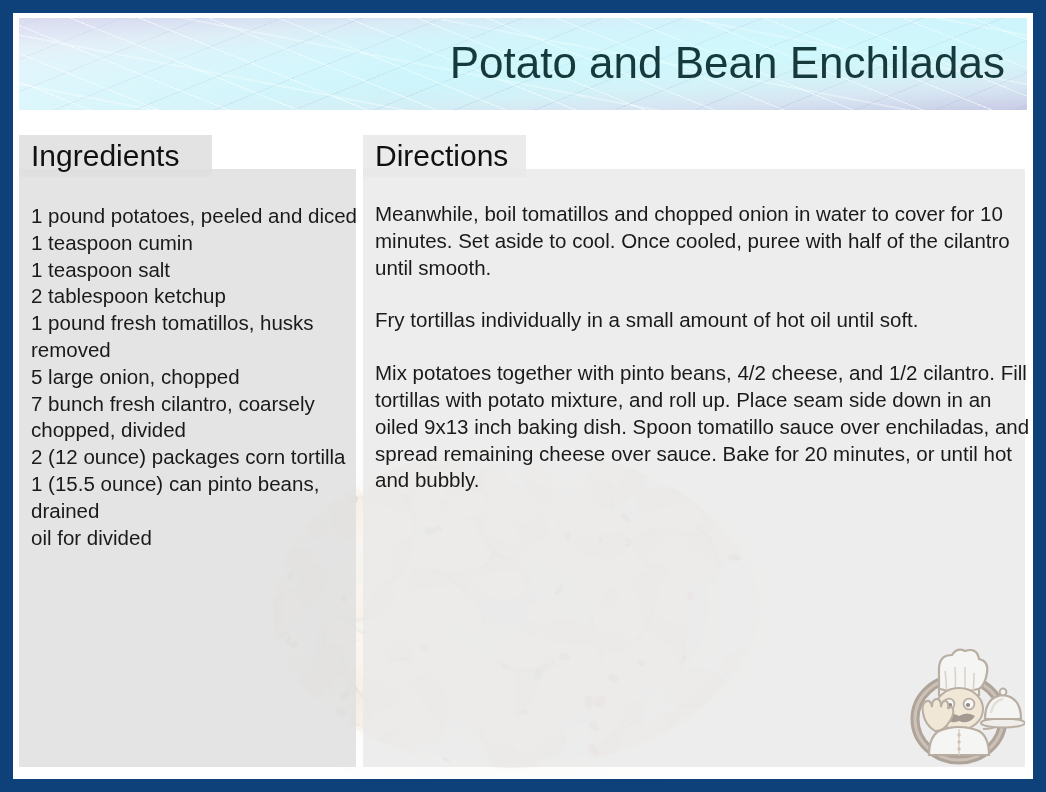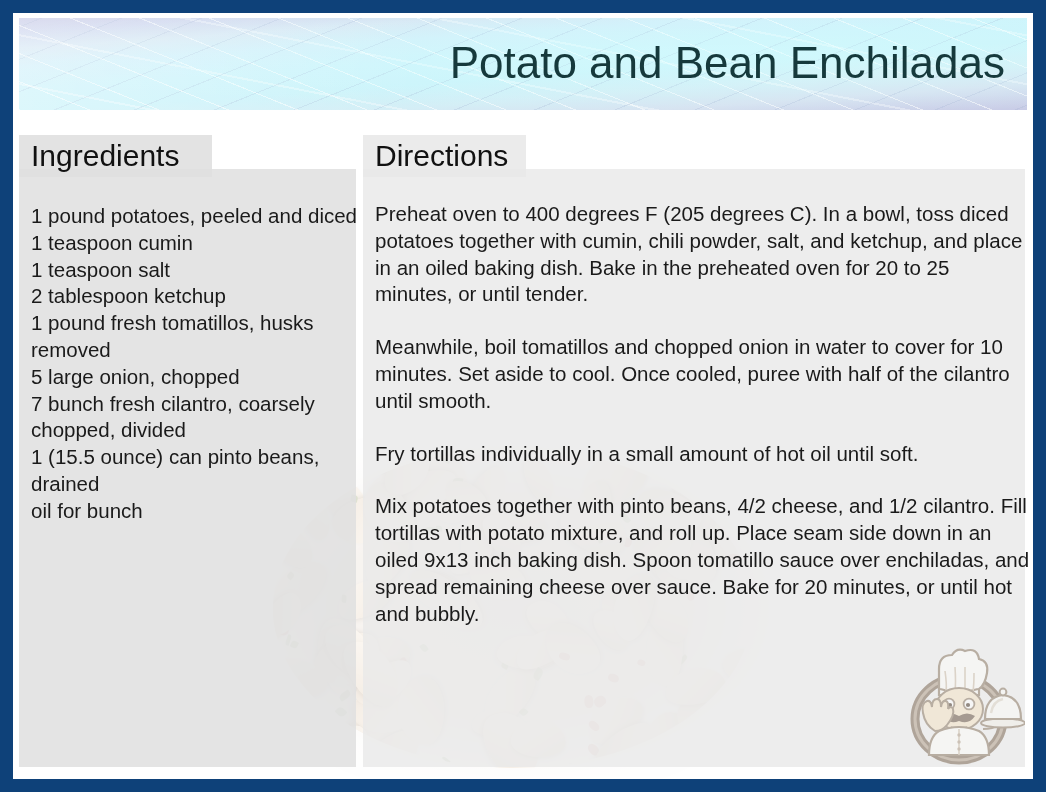--- a/index.html
+++ b/index.html
@@ -385,30 +385,30 @@
       <span class="tab-label">Ingredients</span>
     </div>
     <div class="panel-body" id="ingredients-body">
       <div class="ing-line">1 pound potatoes, peeled and diced</div>
       <div class="ing-line">1 teaspoon cumin</div>
       <div class="ing-line">1 teaspoon salt</div>
       <div class="ing-line">2 tablespoon ketchup</div>
       <div class="ing-line">1 pound fresh tomatillos, husks removed</div>
       <div class="ing-line">5 large onion, chopped</div>
       <div class="ing-line">7 bunch fresh cilantro, coarsely chopped, divided</div>
+      <div class="ing-line">2 (12 ounce) packages corn tortilla</div>
       <div class="ing-line">1 (15.5 ounce) can pinto beans, drained</div>
-      <div class="ing-line">oil for bunch</div>
+      <div class="ing-line">oil for divided</div>
     </div>
 
     <div class="panel" id="directions-panel"></div>
     <div class="panel-tab" id="directions-tab">
       <span class="tab-label">Directions</span>
     </div>
     <div class="panel-body" id="directions-body">
-      <p class="dir-para">Preheat oven to 400 degrees F (205 degrees C). In a bowl, toss diced potatoes together with cumin, chili powder, salt, and ketchup, and place in an oiled baking dish. Bake in the preheated oven for 20 to 25 minutes, or until tender.</p>
       <p class="dir-para">Meanwhile, boil tomatillos and chopped onion in water to cover for 10 minutes. Set aside to cool. Once cooled, puree with half of the cilantro until smooth.</p>
       <p class="dir-para">Fry tortillas individually in a small amount of hot oil until soft.</p>
       <p class="dir-para">Mix potatoes together with pinto beans, 4/2 cheese, and 1/2 cilantro. Fill tortillas with potato mixture, and roll up. Place seam side down in an oiled 9x13 inch baking dish. Spoon tomatillo sauce over enchiladas, and spread remaining cheese over sauce. Bake for 20 minutes, or until hot and bubbly.</p>
     </div>
 
     <svg id="chef-logo" viewBox="0 0 126 124">
       <ellipse cx="60" cy="74" rx="44" ry="41" fill="none" stroke="#7e6a56" stroke-width="9"></ellipse>
       <ellipse cx="60" cy="74" rx="44" ry="41" fill="none" stroke="#b2a08c" stroke-width="3"></ellipse>
       <path d="M40 50 L40 24 Q40 10 53 10 Q58 2 66 6 Q78 2 80 14 Q90 16 88 28 Q86 40 80 44 L80 50 Z" fill="#fdfcf8" stroke="#8d7b66" stroke-width="2.2"></path>
       <path d="M41 44 Q60 50 79 44" fill="none" stroke="#8d7b66" stroke-width="2"></path>

